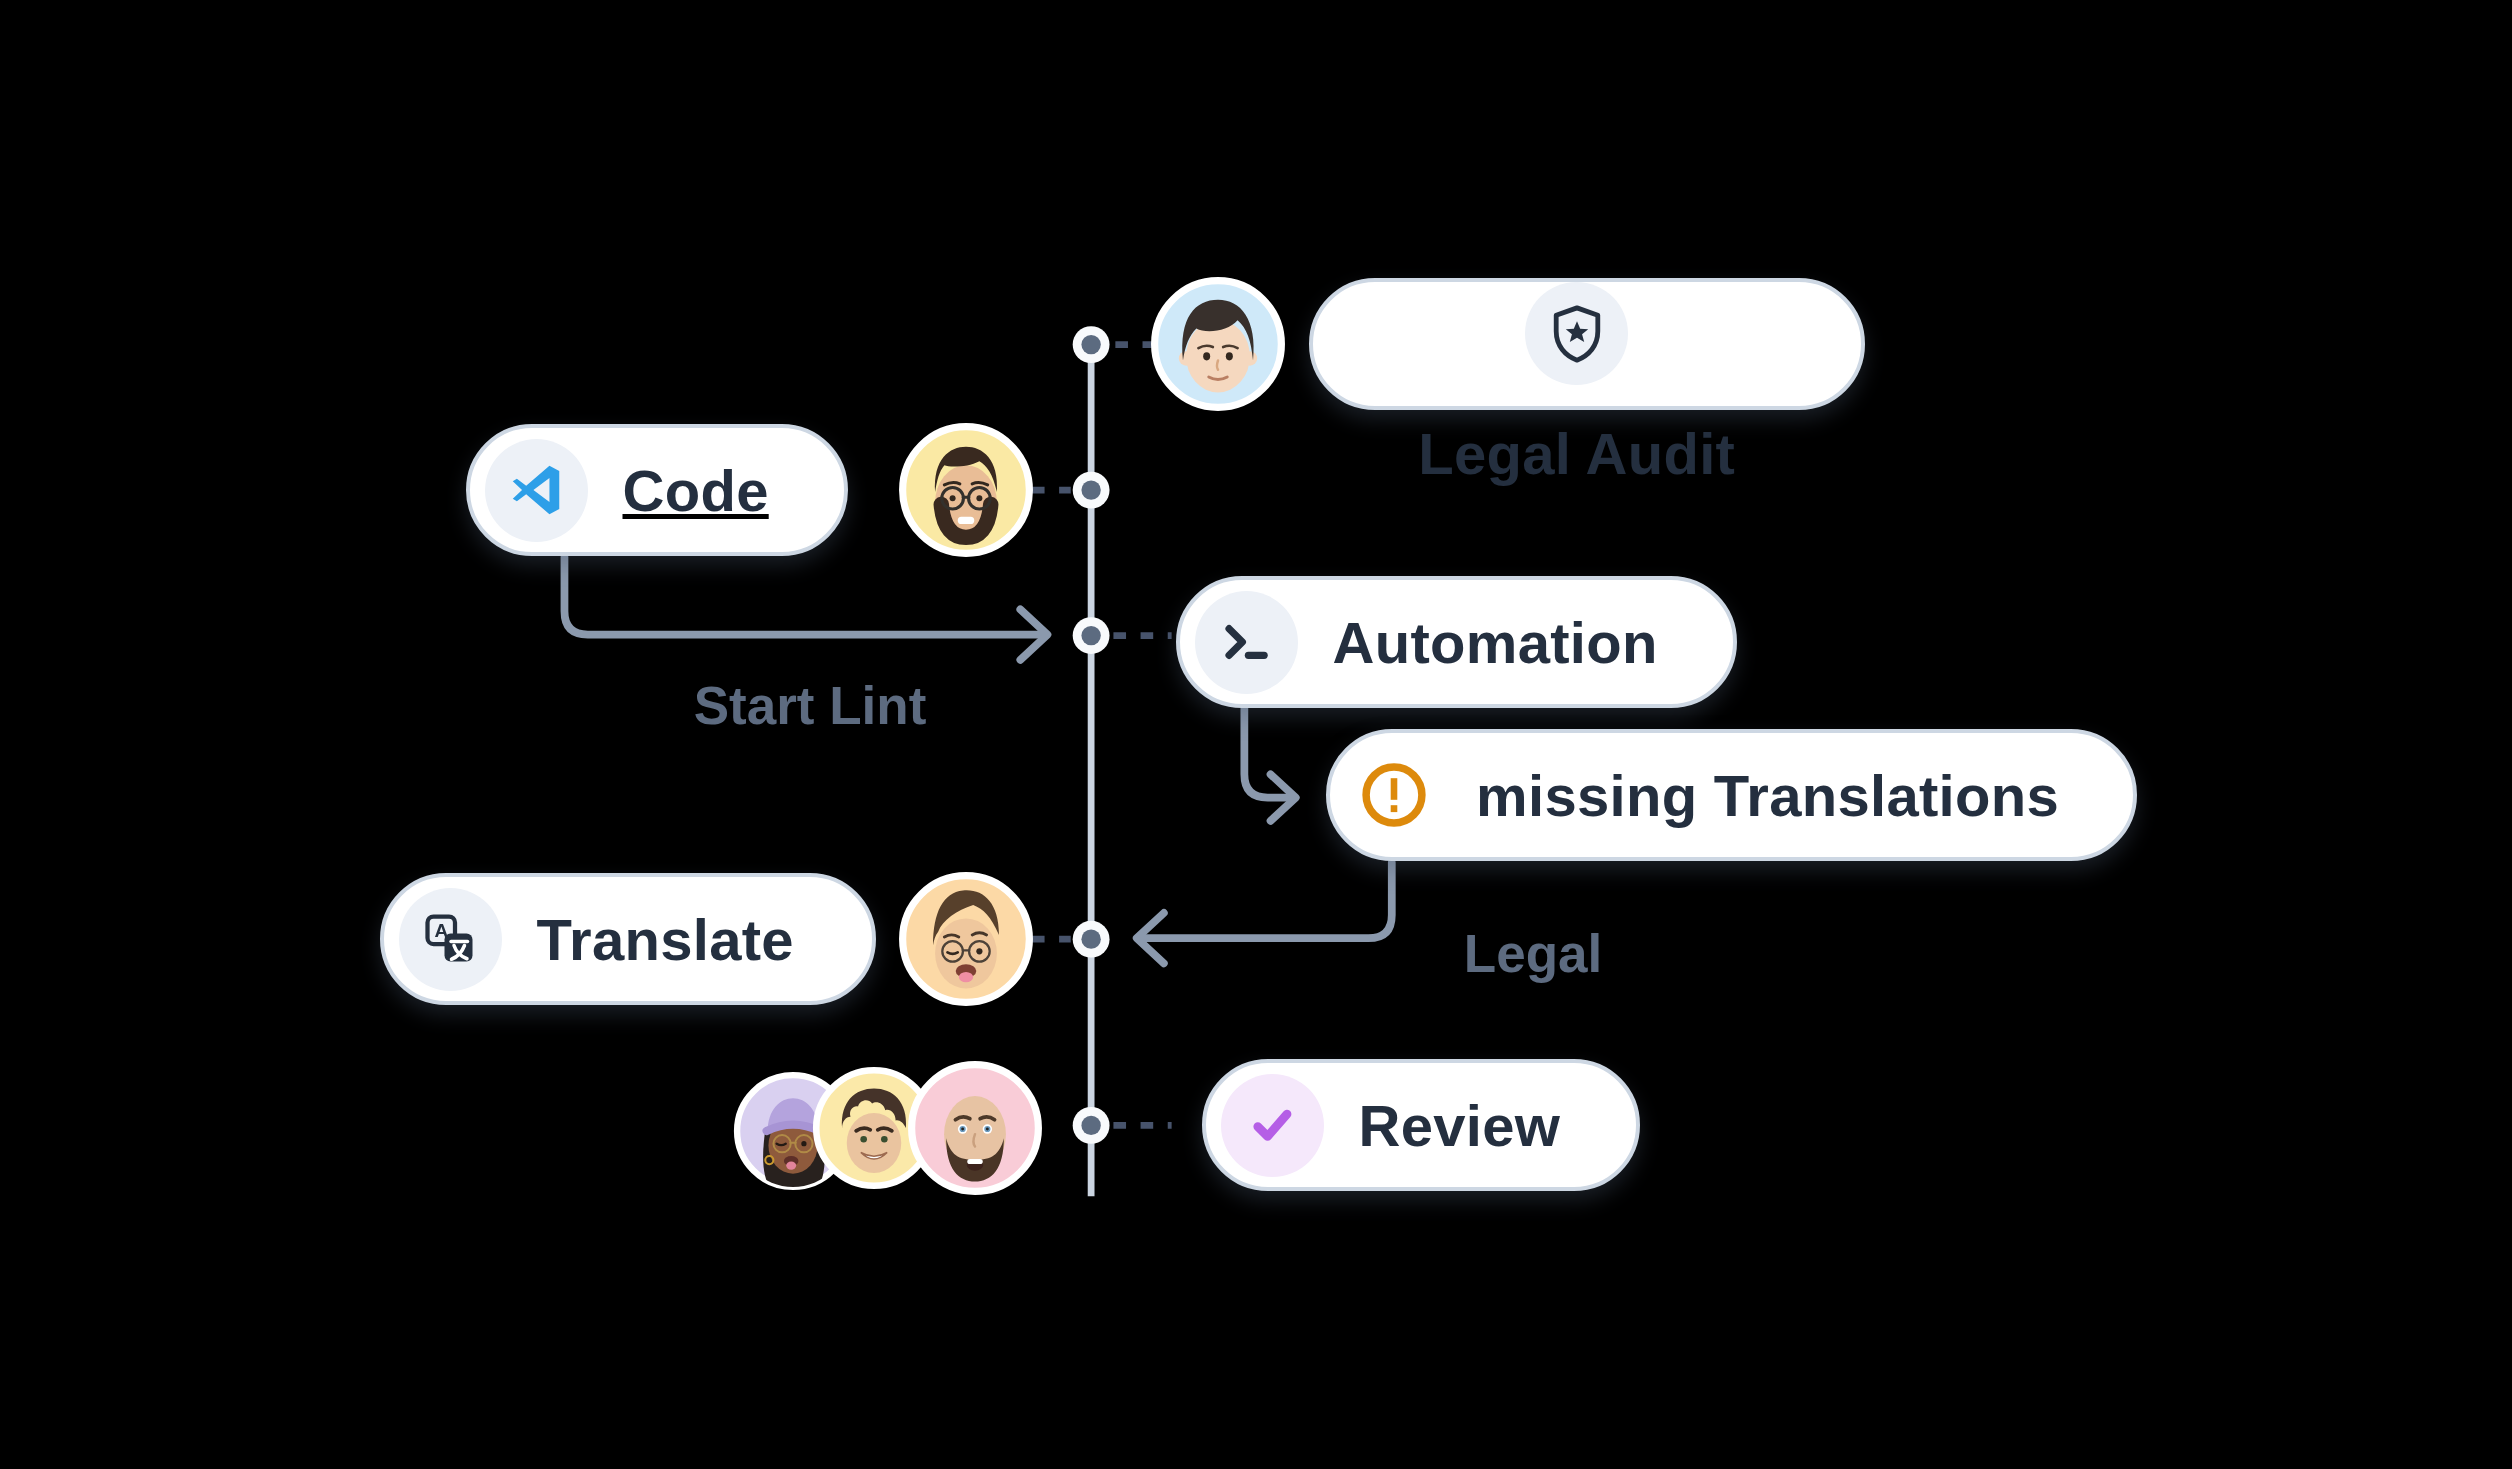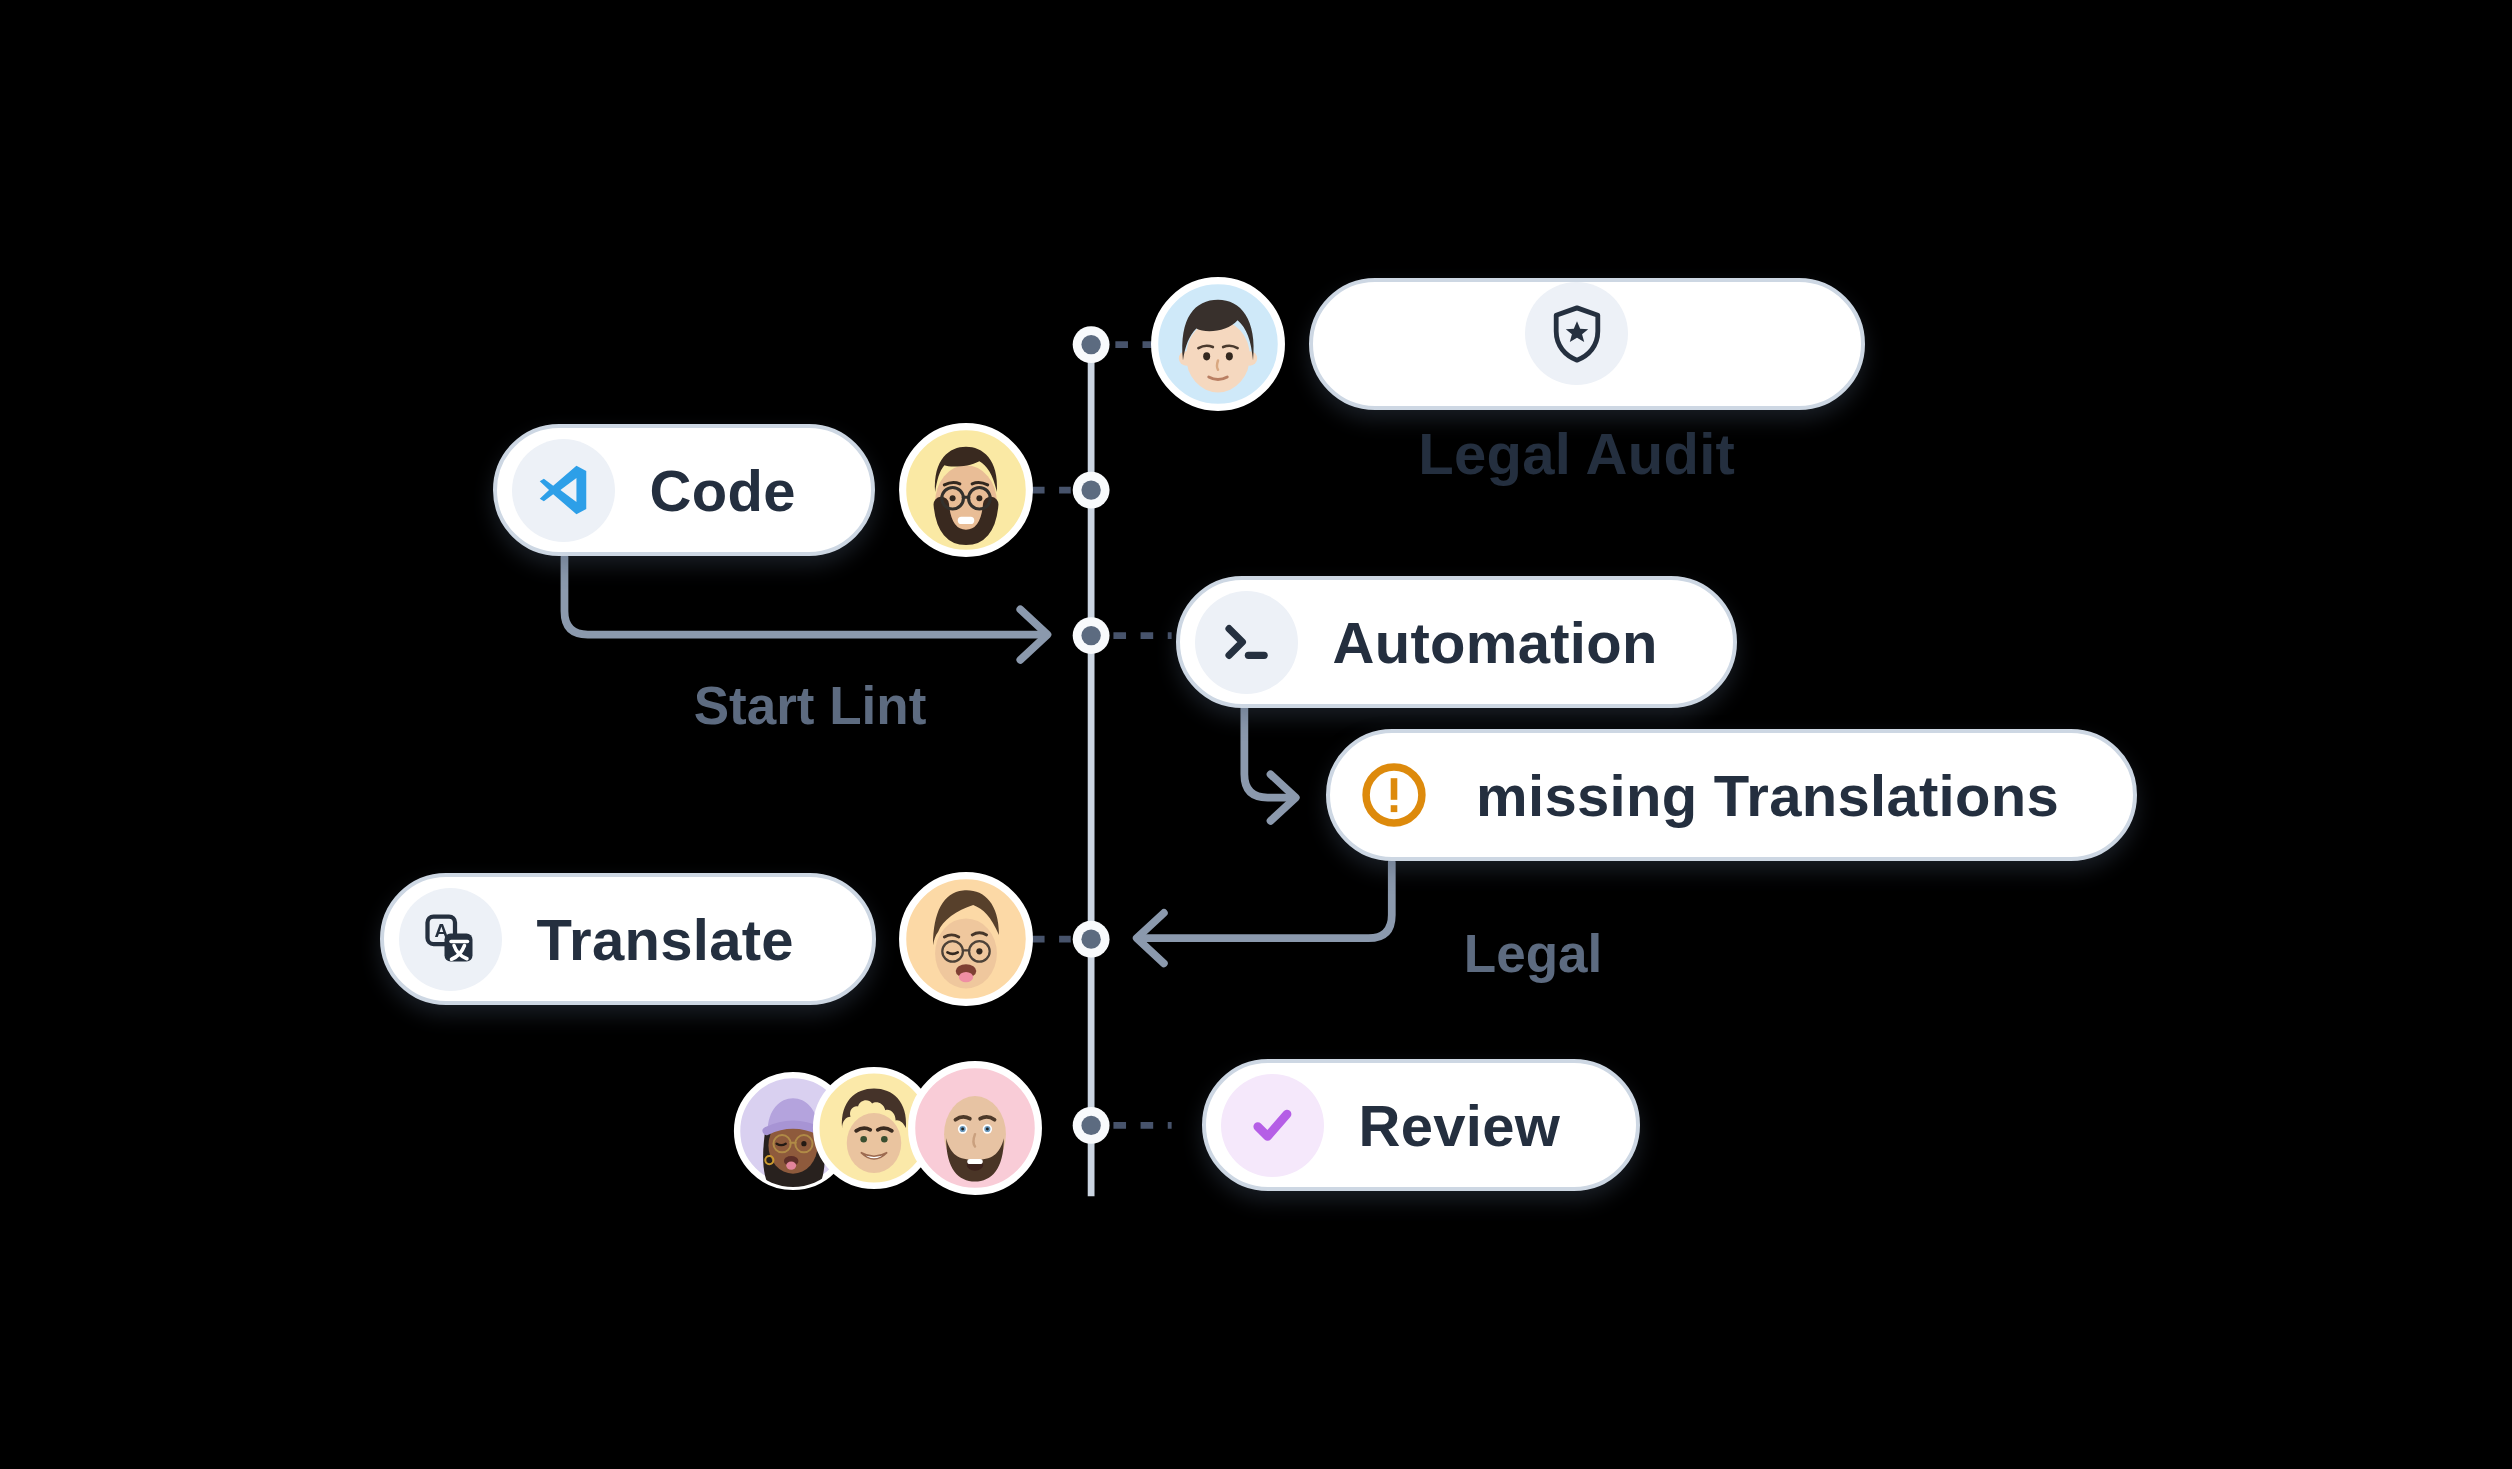--- a/index.html
+++ b/index.html
@@ -217,21 +217,21 @@
   <div class="pill" style="left:1309px;top:278px;width:556px;flex-direction:column;">
     <span class="icon-circle">
       <svg width="64" height="64" viewBox="0 0 24 24" fill="none">
         <path d="M12 2.2 L19.8 5 V11 C19.8 16.4 16.4 20.2 12 21.8 C7.6 20.2 4.2 16.4 4.2 11 V5 Z" stroke="#25303f" stroke-width="1.8" stroke-linejoin="round"></path>
         <path d="M12 7.2 L13.2 10 L16.2 10.2 L13.9 12.1 L14.7 15 L12 13.4 L9.3 15 L10.1 12.1 L7.8 10.2 L10.8 10 Z" fill="#25303f"></path>
       </svg>
     </span>
     <span class="pill-label">Legal Audit</span>
   </div>
 
-  <div class="pill" style="left:493px;top:424px;width:382px;">
+  <div class="pill" style="left:466px;top:424px;width:382px;text-decoration:underline;">
     <span class="icon-circle">
       <svg width="62" height="62" viewBox="0 0 24 24">
         <path d="M17.2 2.6 L21 4.6 V19.4 L17.2 21.4 L8.2 13.6 L4.6 16.4 L3 15.4 L6.6 12 L3 8.6 L4.6 7.6 L8.2 10.4 Z" fill="#2d9fe8"></path>
         <path d="M17.2 7.4 L11 12 L17.2 16.6 Z" fill="#edf1f7"></path>
       </svg>
     </span>
     <span class="pill-label">Code</span>
   </div>
 
   <div class="pill" style="left:1176px;top:576px;width:561px;">

